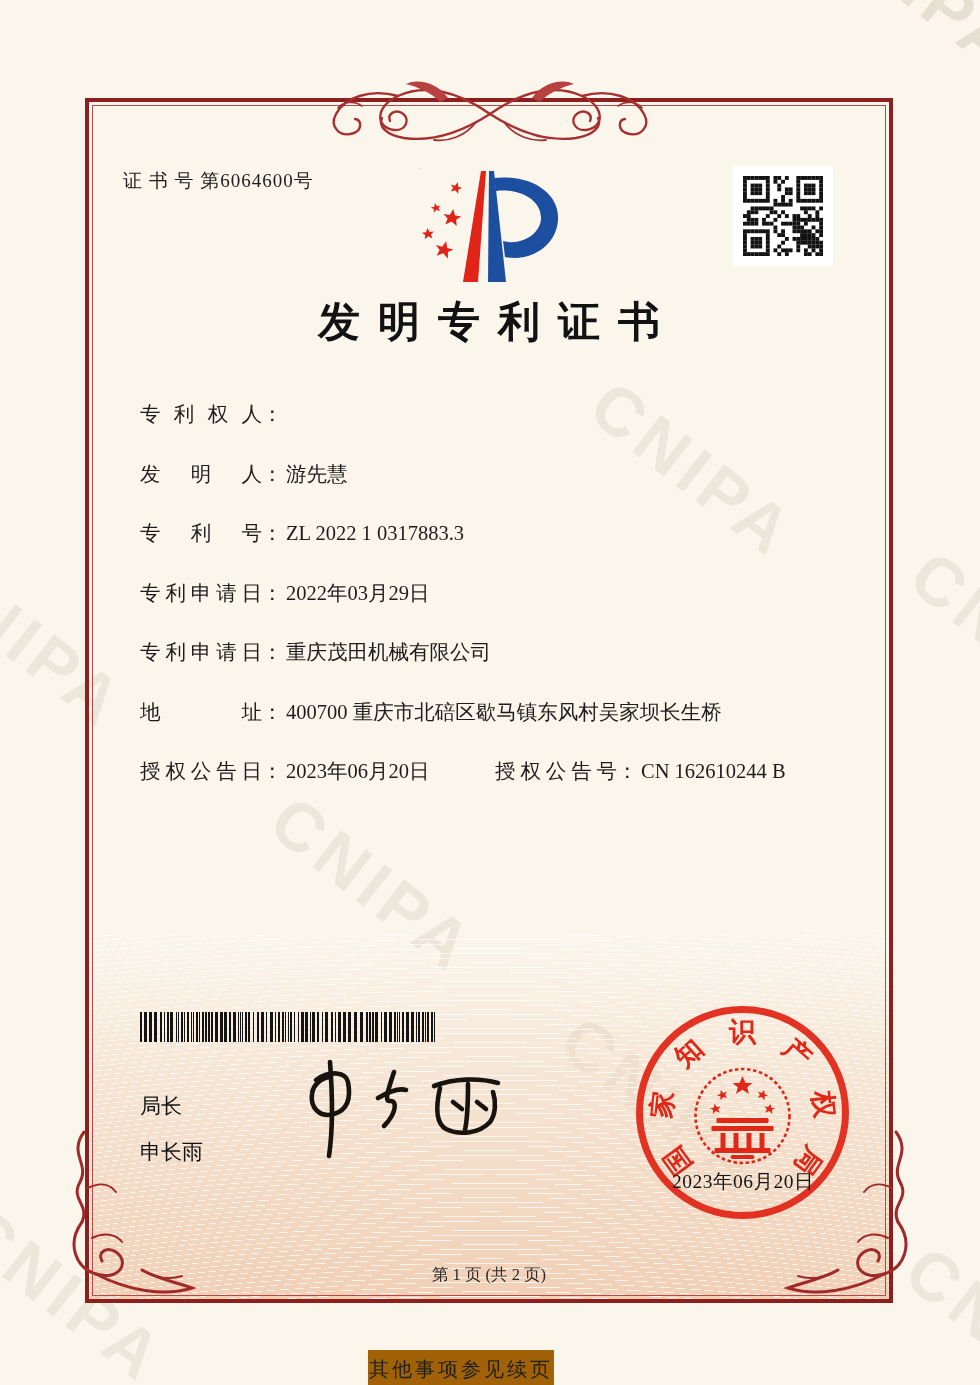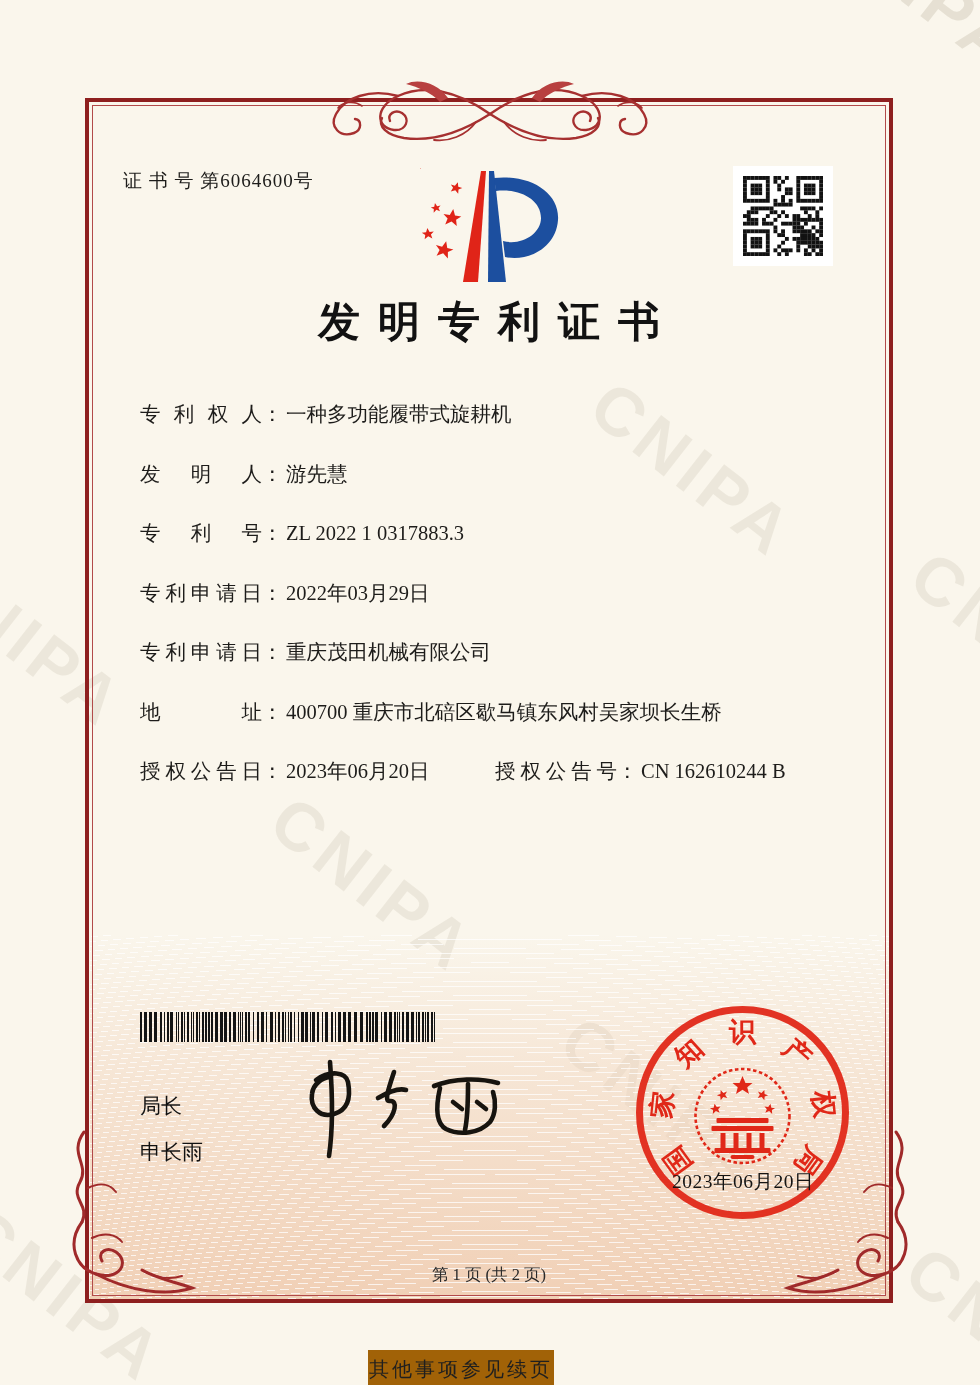--- a/index.html
+++ b/index.html
@@ -388,21 +388,20 @@
       <rect x="20" y="20" width="1.02" height="1.02" fill="#121212"></rect>
     </svg>
 </div>
 
 <div class="abs title">发明专利证书</div>
 
 <div class="abs fields">
   <div class="frow">
     <span class="flabel">专利权人</span>
       <span class="fcolon">：</span>
-    <span class="fvalue">一种多功能履带式旋耕机</span>
   </div>
   <div class="frow">
     <span class="flabel">发明人</span>
       <span class="fcolon">：</span>
     <span class="fvalue">游先慧</span>
   </div>
   <div class="frow">
     <span class="flabel">专利号</span>
       <span class="fcolon">：</span>
     <span class="fvalue">ZL 2022 1 0317883.3</span>

